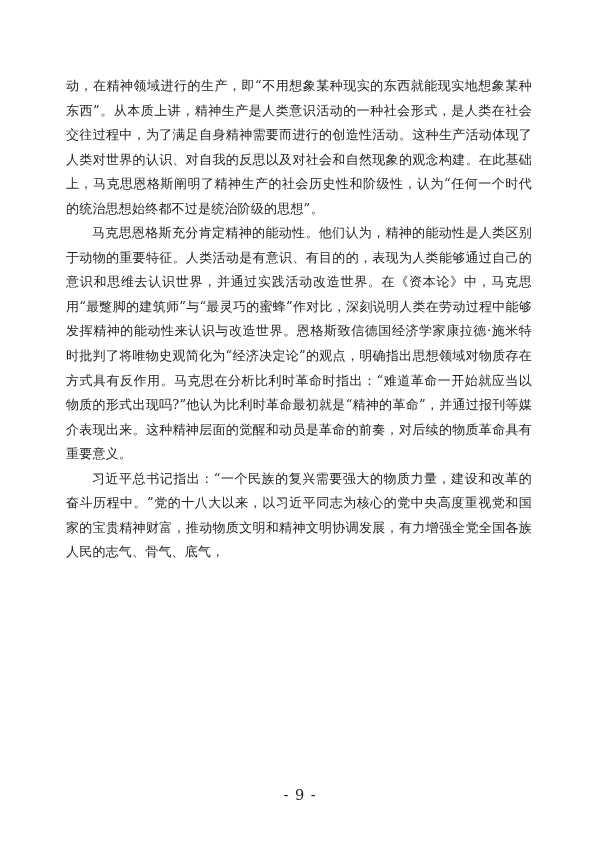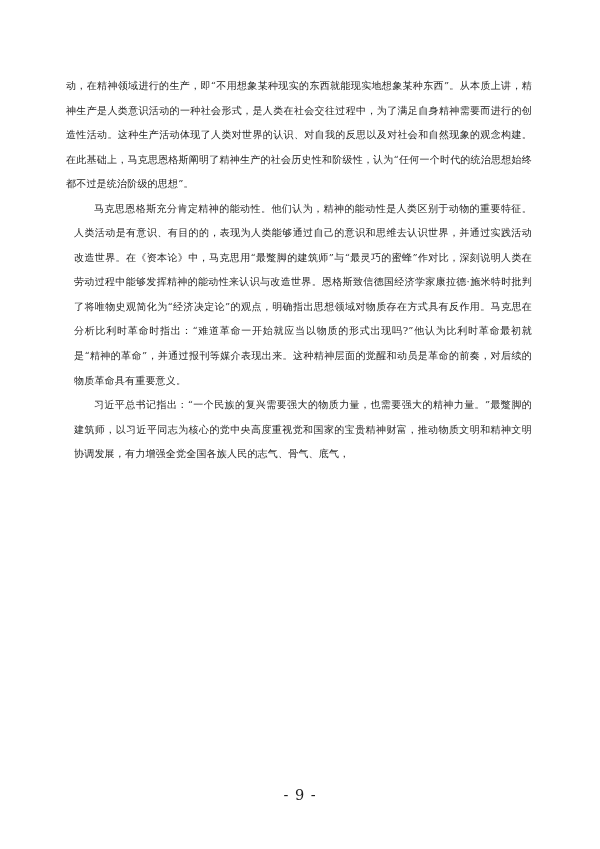--- a/index.html
+++ b/index.html
@@ -13,49 +13,48 @@
     height: 849px;
     background: #ffffff;
     overflow: hidden;
     font-family: "DejaVu Serif", "Liberation Serif", serif;
   }
   .content {
     position: absolute;
     left: 66px;
     top: 74px;
     width: 466px;
-    font-size: 10px;
+    font-size: 13px;
     line-height: 24.55px;
     color: #1e1e1e;
     text-align: justify;
     text-justify: inter-ideograph;
     letter-spacing: 0.2px;
   }
   .para {
     margin: 0;
     padding: 0;
   }
   .para.indent {
     text-indent: 2em;
-    margin-left: 8px;
   }
   .page-number {
     position: absolute;
     top: 787px;
     left: 0;
     width: 100%;
     text-align: center;
     font-size: 14.5px;
     color: #1e1e1e;
     letter-spacing: 1px;
   }
 </style>
 </head>
 <body>
 
 <div class="page" style="background: rgb(255, 255, 255); color: rgb(30, 30, 30);">
   <div class="content">
       <p class="para">动，在精神领域进行的生产，即“不用想象某种现实的东西就能现实地想象某种东西”。从本质上讲，精神生产是人类意识活动的一种社会形式，是人类在社会交往过程中，为了满足自身精神需要而进行的创造性活动。这种生产活动体现了人类对世界的认识、对自我的反思以及对社会和自然现象的观念构建。在此基础上，马克思恩格斯阐明了精神生产的社会历史性和阶级性，认为“任何一个时代的统治思想始终都不过是统治阶级的思想”。</p>
       <p class="para indent">马克思恩格斯充分肯定精神的能动性。他们认为，精神的能动性是人类区别于动物的重要特征。人类活动是有意识、有目的的，表现为人类能够通过自己的意识和思维去认识世界，并通过实践活动改造世界。在《资本论》中，马克思用“最蹩脚的建筑师”与“最灵巧的蜜蜂”作对比，深刻说明人类在劳动过程中能够发挥精神的能动性来认识与改造世界。恩格斯致信德国经济学家康拉德·施米特时批判了将唯物史观简化为“经济决定论”的观点，明确指出思想领域对物质存在方式具有反作用。马克思在分析比利时革命时指出：“难道革命一开始就应当以物质的形式出现吗?”他认为比利时革命最初就是“精神的革命”，并通过报刊等媒介表现出来。这种精神层面的觉醒和动员是革命的前奏，对后续的物质革命具有重要意义。</p>
-      <p class="para indent">习近平总书记指出：“一个民族的复兴需要强大的物质力量，也需要强大的精神力量。”最蹩脚的建筑师，以习近平同志为核心的党中央高度重视党和国家的宝贵精神财富，推动物质文明和精神文明协调发展，有力增强全党全国各族人民的志气、骨气、底气，</p>
+      <p class="para indent">习近平总书记指出：“一个民族的复兴需要强大的物质力量，建设和改革的奋斗历程中。”党的十八大以来，以习近平同志为核心的党中央高度重视党和国家的宝贵精神财富，推动物质文明和精神文明协调发展，有力增强全党全国各族人民的志气、骨气、底气，</p>
     </div>
   <div class="page-number">- 9 -</div>
 </div>
 
 </body></html>

